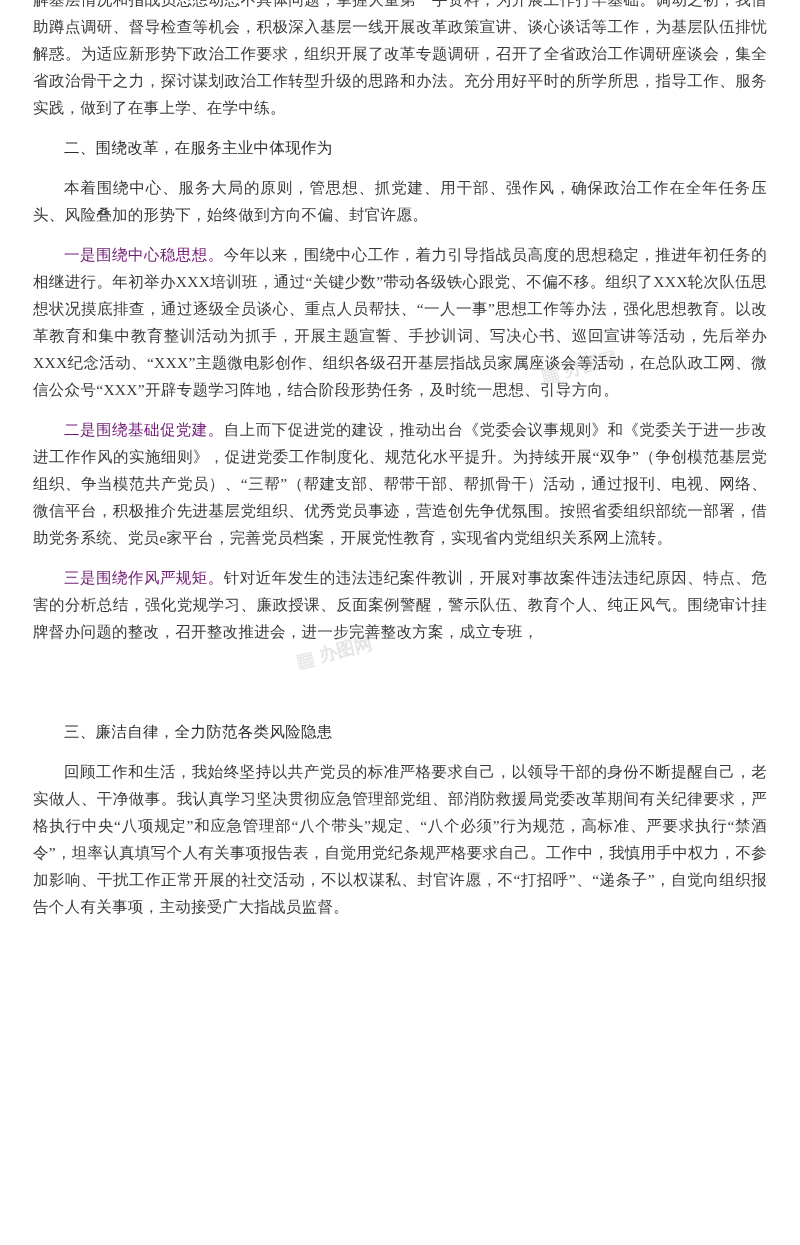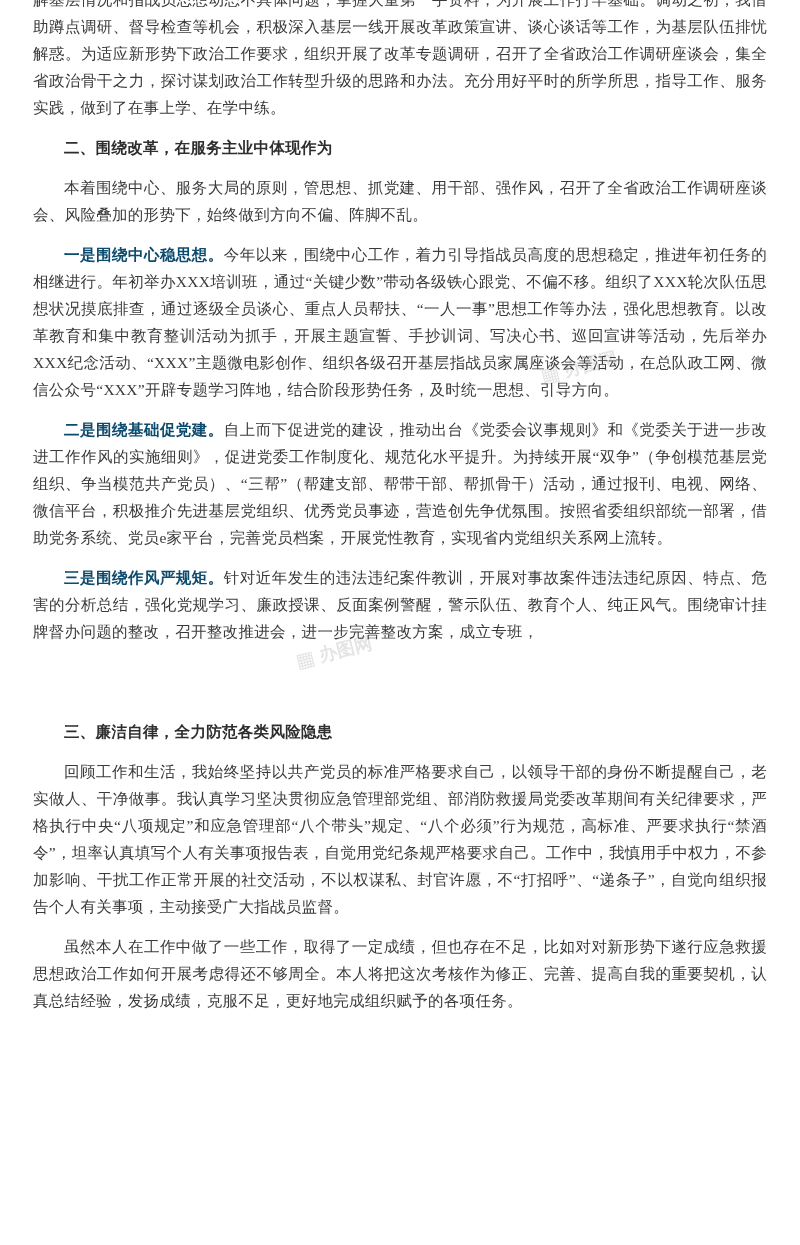--- a/index.html
+++ b/index.html
@@ -25,25 +25,25 @@
     line-height: 27px;
     text-align: justify;
     letter-spacing: 0.3px;
   }
   .doc p.indent { text-indent: 2em; }
   .doc h2 {
     font-size: 15.5px;
     line-height: 27px;
     margin: 2px 0 13px 0;
     text-indent: 2em;
-    font-weight: bold;
+    font-weight: normal;
     color: #2e2e2e;
     letter-spacing: 0.3px;
   }
-  .lead { font-weight: bold; color: #0c4a6e; }
+  .lead { font-weight: normal; color: #701a75; }
   .pagebreak { height: 58px; }
   .watermark {
     position: absolute;
     display: flex;
     align-items: center;
     gap: 5px;
     color: #dcdcdc;
     opacity: 0.75;
     transform: rotate(-14deg);
     font-size: 18px;
@@ -67,30 +67,29 @@
   <span class="wm-logo">▦</span>
   <span>办图网</span>
 </div>
 
 <div class="doc">
 
   <p>解基层情况和指战员思想动态不具体问题，掌握大量第一手资料，为开展工作打牢基础。调动之初，我借助蹲点调研、督导检查等机会，积极深入基层一线开展改革政策宣讲、谈心谈话等工作，为基层队伍排忧解惑。为适应新形势下政治工作要求，组织开展了改革专题调研，召开了全省政治工作调研座谈会，集全省政治骨干之力，探讨谋划政治工作转型升级的思路和办法。充分用好平时的所学所思，指导工作、服务实践，做到了在事上学、在学中练。</p>
 
   <h2>二、围绕改革，在服务主业中体现作为</h2>
 
-  <p class="indent">本着围绕中心、服务大局的原则，管思想、抓党建、用干部、强作风，召开了全省政治工作调研座谈会、风险叠加的形势下，始终做到方向不偏、阵脚不乱。</p>
+  <p class="indent">本着围绕中心、服务大局的原则，管思想、抓党建、用干部、强作风，确保政治工作在全年任务压头、风险叠加的形势下，始终做到方向不偏、封官许愿。</p>
 
   <p class="indent"><span class="lead">一是围绕中心稳思想。</span><span>今年以来，围绕中心工作，着力引导指战员高度的思想稳定，推进年初任务的相继进行。年初举办XXX培训班，通过“关键少数”带动各级铁心跟党、不偏不移。组织了XXX轮次队伍思想状况摸底排查，通过逐级全员谈心、重点人员帮扶、“一人一事”思想工作等办法，强化思想教育。以改革教育和集中教育整训活动为抓手，开展主题宣誓、手抄训词、写决心书、巡回宣讲等活动，先后举办XXX纪念活动、“XXX”主题微电影创作、组织各级召开基层指战员家属座谈会等活动，在总队政工网、微信公众号“XXX”开辟专题学习阵地，结合阶段形势任务，及时统一思想、引导方向。</span></p>
 
   <p class="indent"><span class="lead">二是围绕基础促党建。</span><span>自上而下促进党的建设，推动出台《党委会议事规则》和《党委关于进一步改进工作作风的实施细则》，促进党委工作制度化、规范化水平提升。为持续开展“双争”（争创模范基层党组织、争当模范共产党员）、“三帮”（帮建支部、帮带干部、帮抓骨干）活动，通过报刊、电视、网络、微信平台，积极推介先进基层党组织、优秀党员事迹，营造创先争优氛围。按照省委组织部统一部署，借助党务系统、党员e家平台，完善党员档案，开展党性教育，实现省内党组织关系网上流转。</span></p>
 
   <p class="indent"><span class="lead">三是围绕作风严规矩。</span><span>针对近年发生的违法违纪案件教训，开展对事故案件违法违纪原因、特点、危害的分析总结，强化党规学习、廉政授课、反面案例警醒，警示队伍、教育个人、纯正风气。围绕审计挂牌督办问题的整改，召开整改推进会，进一步完善整改方案，成立专班，</span></p>
 
   <div class="pagebreak"></div>
 
 
   <h2>三、廉洁自律，全力防范各类风险隐患</h2>
 
   <p class="indent">回顾工作和生活，我始终坚持以共产党员的标准严格要求自己，以领导干部的身份不断提醒自己，老实做人、干净做事。我认真学习坚决贯彻应急管理部党组、部消防救援局党委改革期间有关纪律要求，严格执行中央“八项规定”和应急管理部“八个带头”规定、“八个必须”行为规范，高标准、严要求执行“禁酒令”，坦率认真填写个人有关事项报告表，自觉用党纪条规严格要求自己。工作中，我慎用手中权力，不参加影响、干扰工作正常开展的社交活动，不以权谋私、封官许愿，不“打招呼”、“递条子”，自觉向组织报告个人有关事项，主动接受广大指战员监督。</p>
 
-  <p class="indent">虽然本人在工作中做了一些工作，取得了一定成绩，但也存在不足，比如对对新形势下遂行应急救援思想政治工作如何开展考虑得还不够周全。本人将把这次考核作为修正、完善、提高自我的重要契机，认真总结经验，发扬成绩，克服不足，更好地完成组织赋予的各项任务。</p>
 
 </div>
 
 </body></html>

